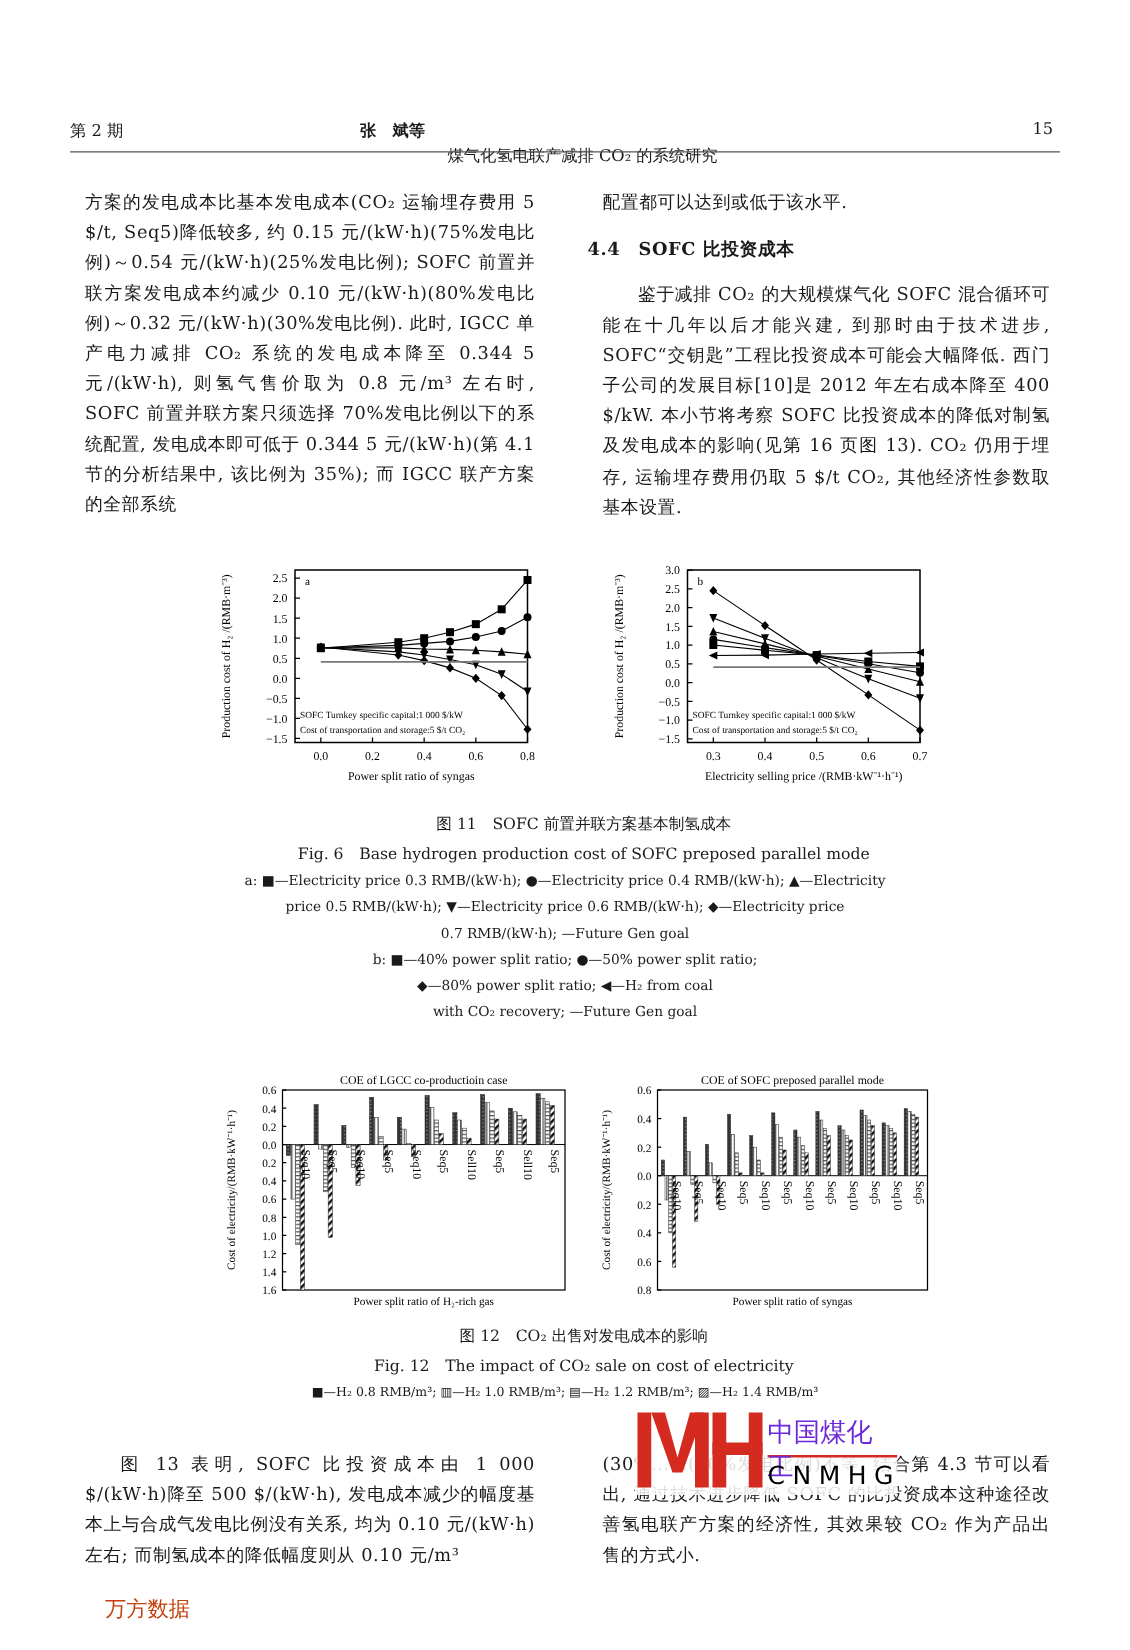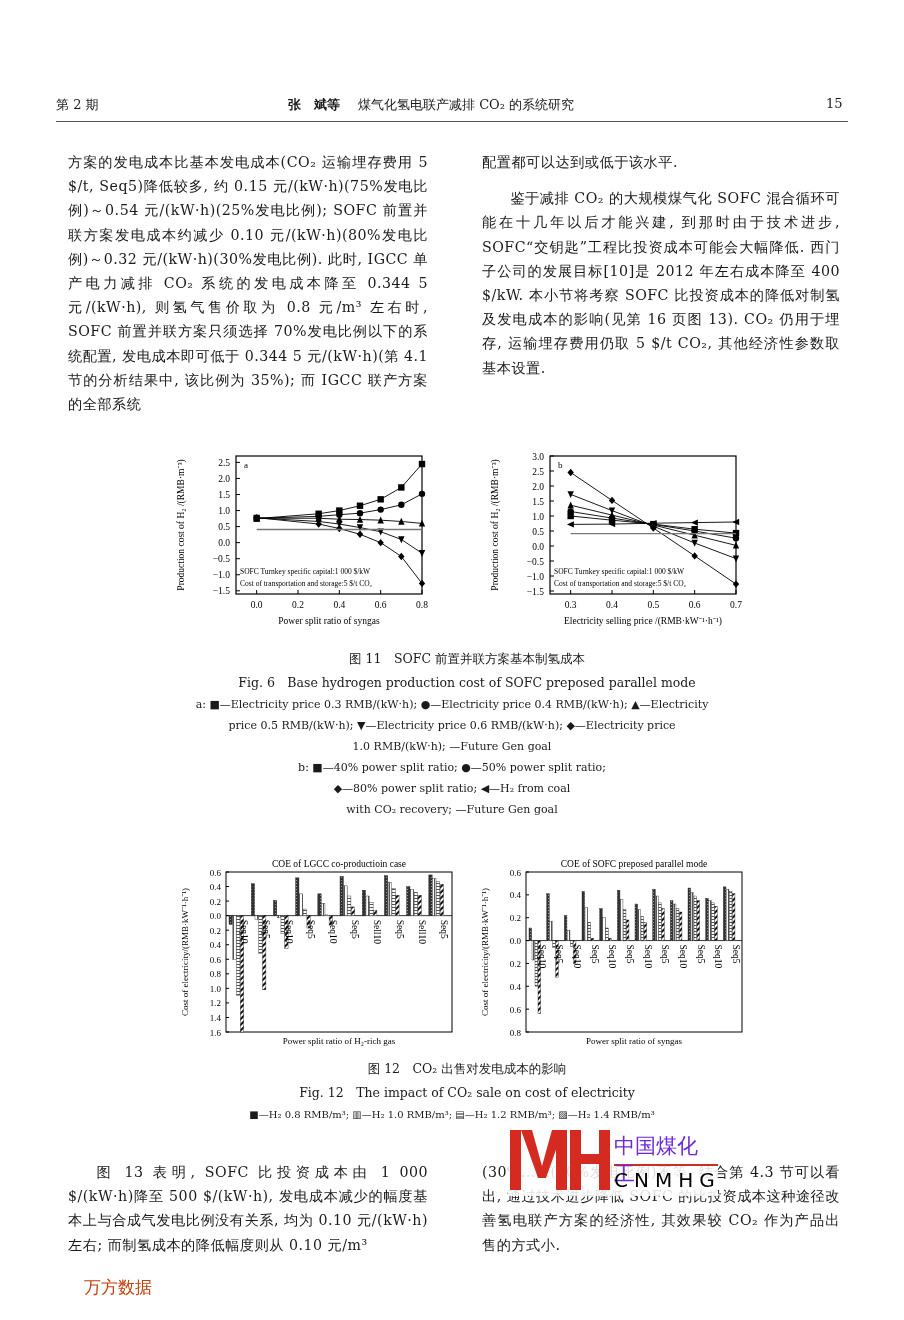--- a/index.html
+++ b/index.html
@@ -17,29 +17,30 @@
   .chart { position:absolute; }
   svg text { font-family:"Liberation Serif", serif; }
   .logo { position:absolute; left:508px; top:1126px; width:210px; height:70px; }
   .wm { position:absolute; left:84px; top:1276px; font-size:17px; font-family:"DejaVu Sans", sans-serif; color:#c2410c; }
 </style>
 </head>
 <body>
 
 <div class="abs hdr" style="left:56px;">第 2 期</div>
 <div class="abs hdr" style="left:288px;font-weight:bold;">张　斌等</div>
-<div class="abs hdr" style="left:358px;">煤气化氢电联产减排 CO₂ 的系统研究</div>
+<div class="abs hdr" style="left:358px;margin-top:20px;">煤气化氢电联产减排 CO₂ 的系统研究</div>
 <div class="abs hdr" style="left:826px;">15</div>
 <div class="rule"></div>
 
 <div class="col" style="left:56px; top:138px; width:384px;">
   <p>方案的发电成本比基本发电成本(CO₂ 运输埋存费用 5 $/t, Seq5)降低较多, 约 0.15 元/(kW·h)(75%发电比例)～0.54 元/(kW·h)(25%发电比例); SOFC 前置并联方案发电成本约减少 0.10 元/(kW·h)(80%发电比例)～0.32 元/(kW·h)(30%发电比例). 此时, IGCC 单产电力减排 CO₂ 系统的发电成本降至 0.344 5 元/(kW·h), 则氢气售价取为 0.8 元/m³ 左右时, SOFC 前置并联方案只须选择 70%发电比例以下的系统配置, 发电成本即可低于 0.344 5 元/(kW·h)(第 4.1 节的分析结果中, 该比例为 35%); 而 IGCC 联产方案的全部系统</p>
 </div>
 <div class="col" style="left:470px; top:138px; width:382px;">
   <p>配置都可以达到或低于该水平.</p>
+  <p class="sec">4.4　SOFC 比投资成本</p>
   <p class="ind">鉴于减排 CO₂ 的大规模煤气化 SOFC 混合循环可能在十几年以后才能兴建, 到那时由于技术进步, SOFC“交钥匙”工程比投资成本可能会大幅降低. 西门子公司的发展目标[10]是 2012 年左右成本降至 400 $/kW. 本小节将考察 SOFC 比投资成本的降低对制氢及发电成本的影响(见第 16 页图 13). CO₂ 仍用于埋存, 运输埋存费用仍取 5 $/t CO₂, 其他经济性参数取基本设置.</p>
 </div>
 
 <svg class="chart" id="fig11a" style="left:160px; top:450px;" width="290" height="185">
     <rect x="76" y="6" width="186" height="138" fill="none" stroke="#000" stroke-width="1.2"></rect>
     <line x1="76" y1="140.7906976744186" x2="80" y2="140.7906976744186" stroke="#000"></line>
     <text x="70" y="144.2906976744186" font-size="9.5" text-anchor="end">−1.5</text>
     <line x1="76" y1="124.74418604651163" x2="80" y2="124.74418604651163" stroke="#000"></line>
     <text x="70" y="128.24418604651163" font-size="9.5" text-anchor="end">−1.0</text>
     <line x1="76" y1="108.69767441860466" x2="80" y2="108.69767441860466" stroke="#000"></line>
@@ -187,21 +188,21 @@
     <polygon points="216.96666666666667,72.6 223.86666666666665,69.39999999999999 223.86666666666665,75.8" fill="#000"></polygon>
     <polygon points="258.3,71.99999999999999 265.2,68.79999999999998 265.2,75.19999999999999" fill="#000"></polygon>
     <polyline points="96.66666666666666,83.69999999999999 138,83.69999999999999 179.33333333333334,83.69999999999999 220.66666666666666,83.69999999999999 262,83.69999999999999" fill="none" stroke="#777" stroke-width="1.3"></polyline>
   </svg>
 
 <div class="cap" style="top:651px;">图 11　SOFC 前置并联方案基本制氢成本</div>
 <div class="cap" style="top:675px;">Fig. 6　Base hydrogen production cost of SOFC preposed parallel mode</div>
 <div class="leg" style="top:694px;">
   <div>a: ■—Electricity price 0.3 RMB/(kW·h); ●—Electricity price 0.4 RMB/(kW·h); ▲—Electricity</div>
   <div>price 0.5 RMB/(kW·h); ▼—Electricity price 0.6 RMB/(kW·h); ◆—Electricity price</div>
-  <div>1.0 RMB/(kW·h); —Future Gen goal</div>
+  <div>0.7 RMB/(kW·h); —Future Gen goal</div>
   <div>b: ■—40% power split ratio; ●—50% power split ratio;</div>
   <div>◆—80% power split ratio; ◀—H₂ from coal</div>
   <div>with CO₂ recovery; —Future Gen goal</div>
 </div>
 
 <svg class="chart" id="fig12a" style="left:176px; top:856px;" width="290" height="200">
     <defs>
       <pattern id="fig12a-p0" width="3" height="3" patternUnits="userSpaceOnUse">
         <rect width="3" height="3" fill="#333"></rect>
         <rect width="1" height="1" fill="#999"></rect>

